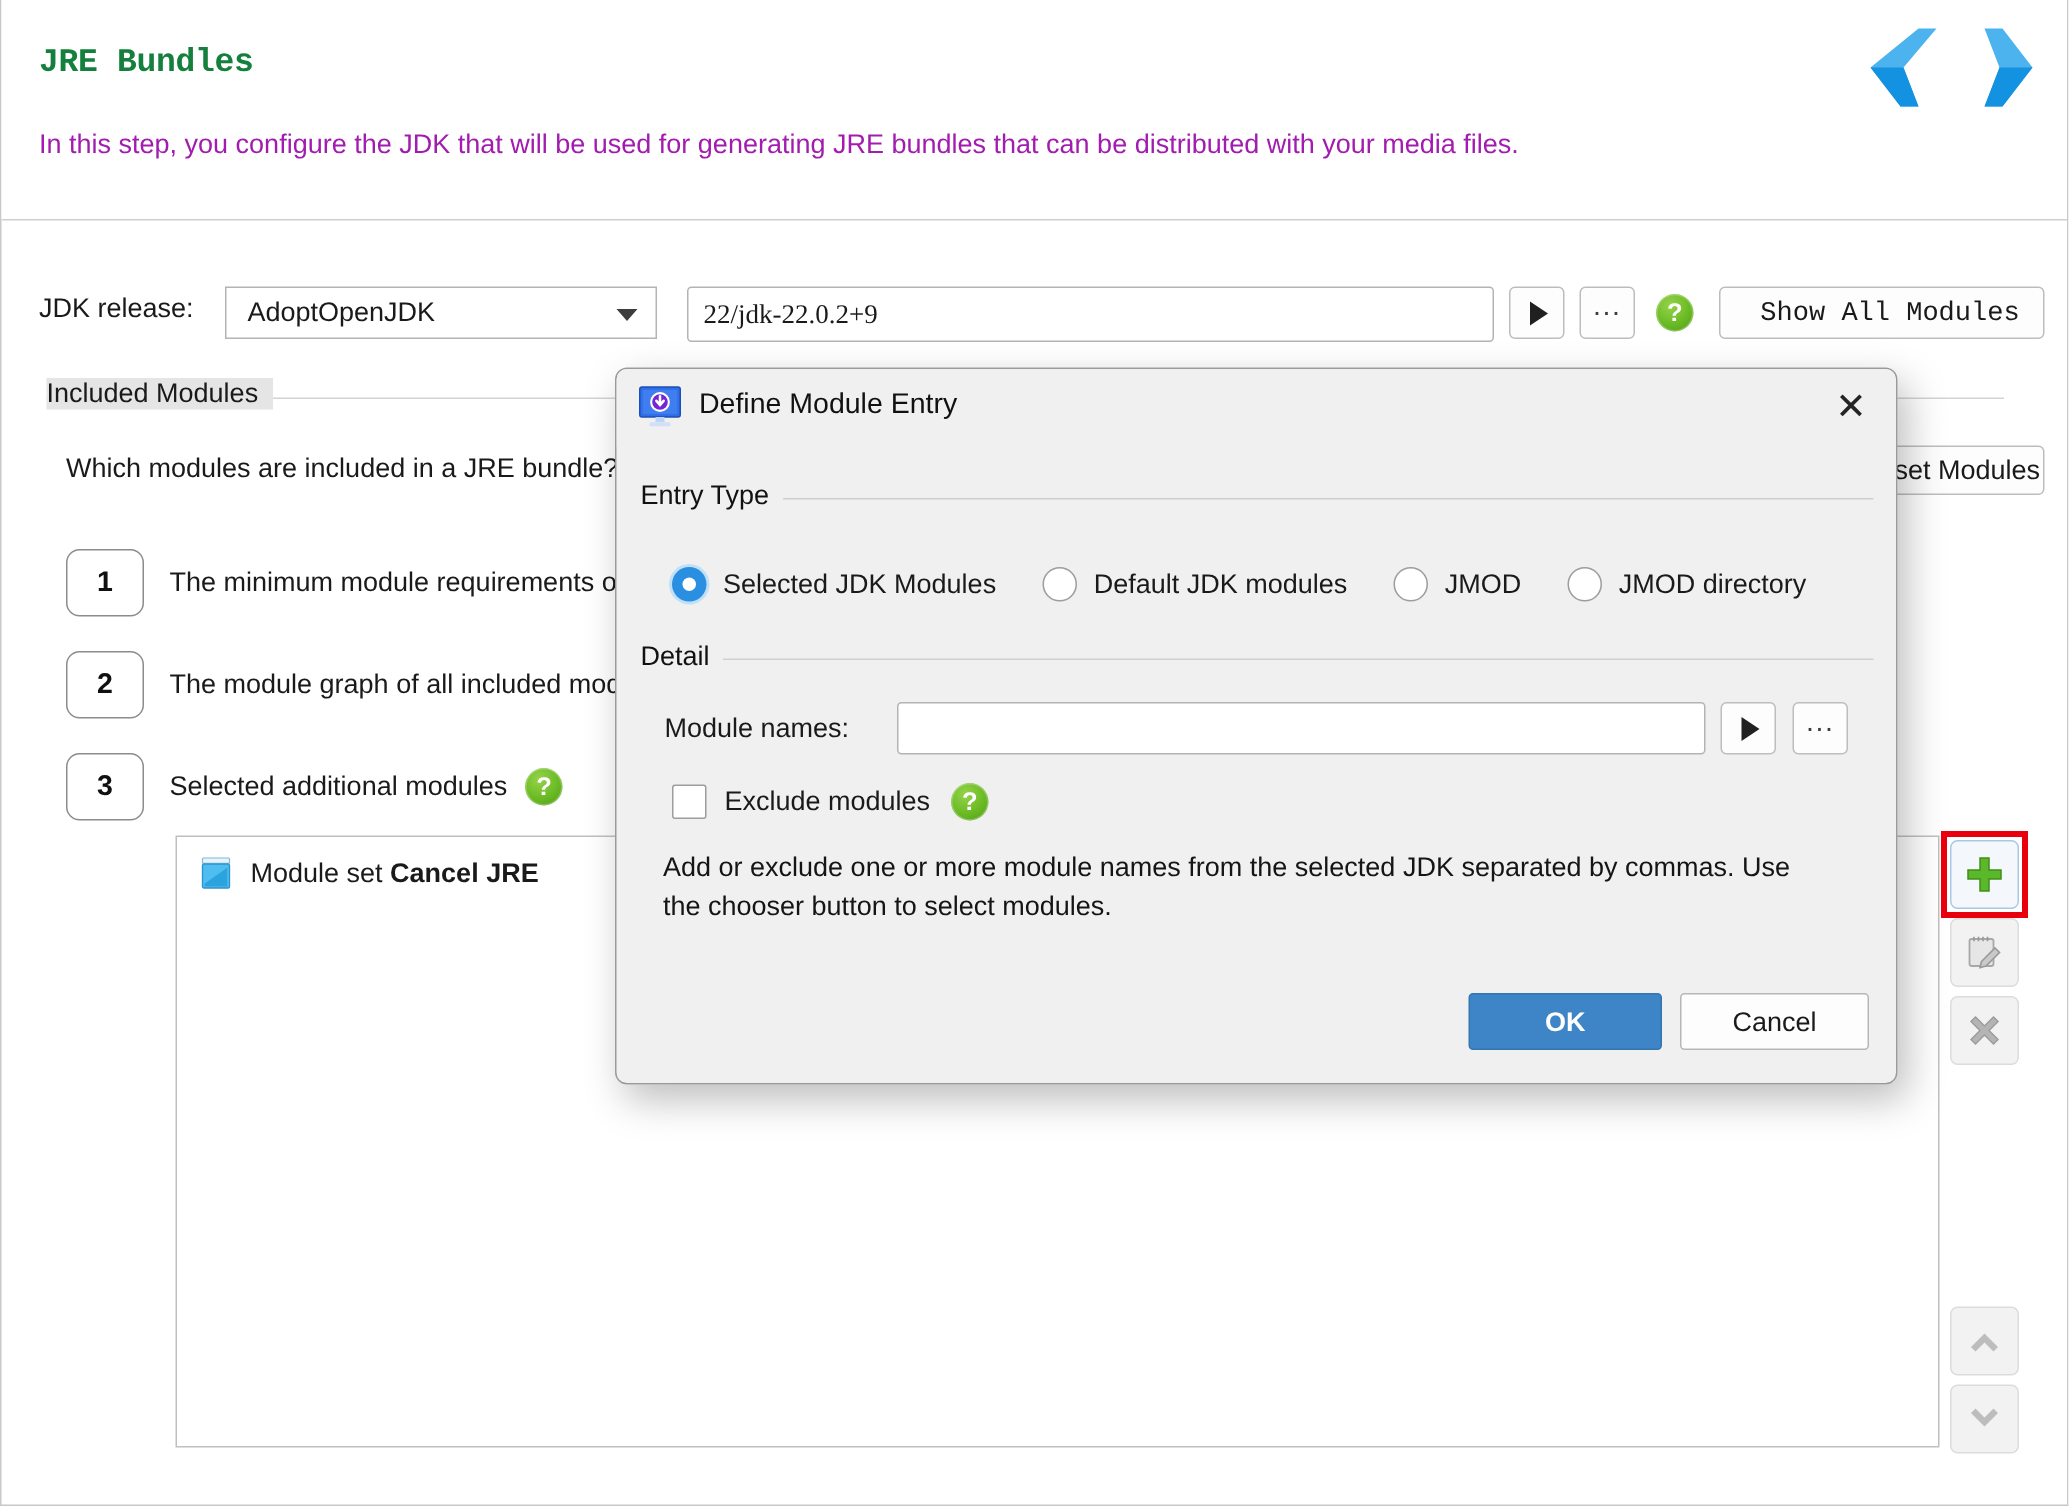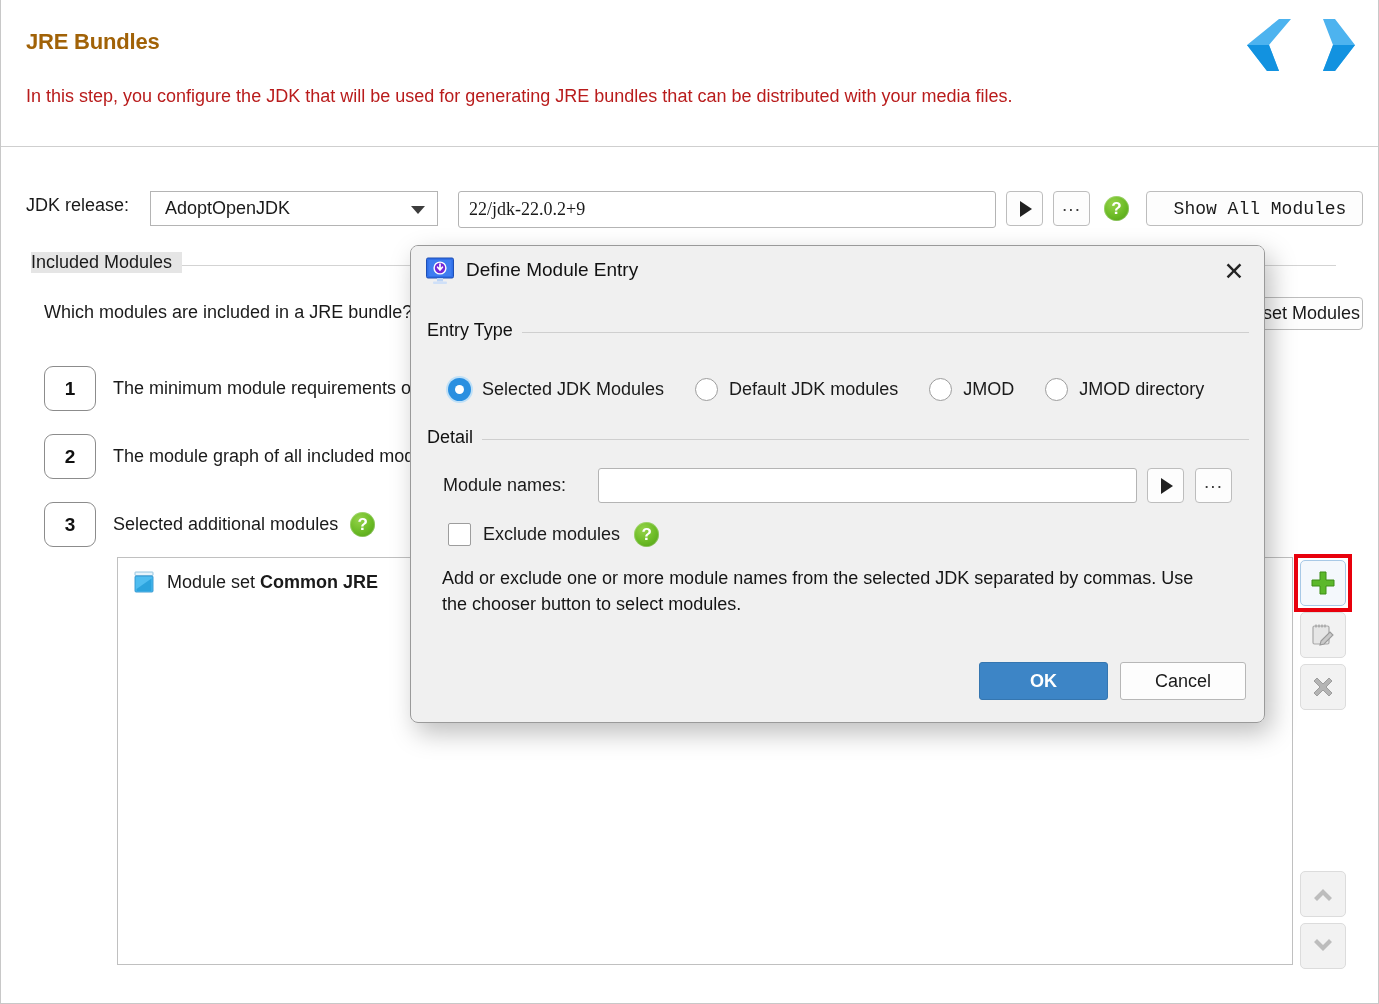--- a/index.html
+++ b/index.html
@@ -37,27 +37,28 @@
     background: #ffffff;
     border-bottom: 1px solid #cfcfcf;
     box-sizing: border-box;
   }
   #page-title {
     position: absolute;
     left: 25px; top: 29px;
     font-size: 22px;
     font-weight: bold;
     letter-spacing: -0.2px;
-    color: #a16207;
+    color: #15803d;
+    font-family: Liberation Mono, monospace;
   }
   #page-subtitle {
     position: absolute;
     left: 25px; top: 86px;
     font-size: 18px;
-    color: #b91c1c;
+    color: #a21caf;
   }
   #nav-arrows {
     position: absolute;
     right: 22px; top: 16px;
     display: flex;
     gap: 14px;
     align-items: center;
   }
   .nav-arrow {
     width: 48px; height: 58px;
@@ -558,21 +559,21 @@
   </div>
 
   <div id="module-list">
     <div id="module-list-row">
       <svg class="pkg-icon" viewBox="0 0 24 24">
         <rect x="3" y="2" width="18" height="3.5" rx="0.6" fill="#e8f4fb" stroke="#7fb8d8" stroke-width="0.8"></rect>
         <rect x="3" y="6" width="18" height="16" rx="1" fill="#4fbdf0"></rect>
         <path d="M4.5 19 L19.5 8.5 L19.5 20.6 Q19.5 21 19 21 L5 21 Q4.5 21 4.5 20.6 Z" fill="#2ba3dd"></path>
         <rect x="3" y="6" width="18" height="16" rx="1" fill="none" stroke="#2f93cd" stroke-width="0.9"></rect>
       </svg>
-      <span class="row-label"><span>Module set </span><b>Common JRE</b></span>
+      <span class="row-label"><span>Module set </span><b>Cancel JRE</b></span>
     </div>
   </div>
 
   <div id="side-toolbar">
     <div class="tool-btn" id="add-btn">
       <svg width="26" height="26" viewBox="0 0 26 26">
         <path d="M10 2 h6 v8 h8 v6 h-8 v8 h-6 v-8 h-8 v-6 h8 z" fill="#5cb82b" stroke="#3f8e18" stroke-width="1"></path>
       </svg>
     </div>
     <div class="tool-btn">

